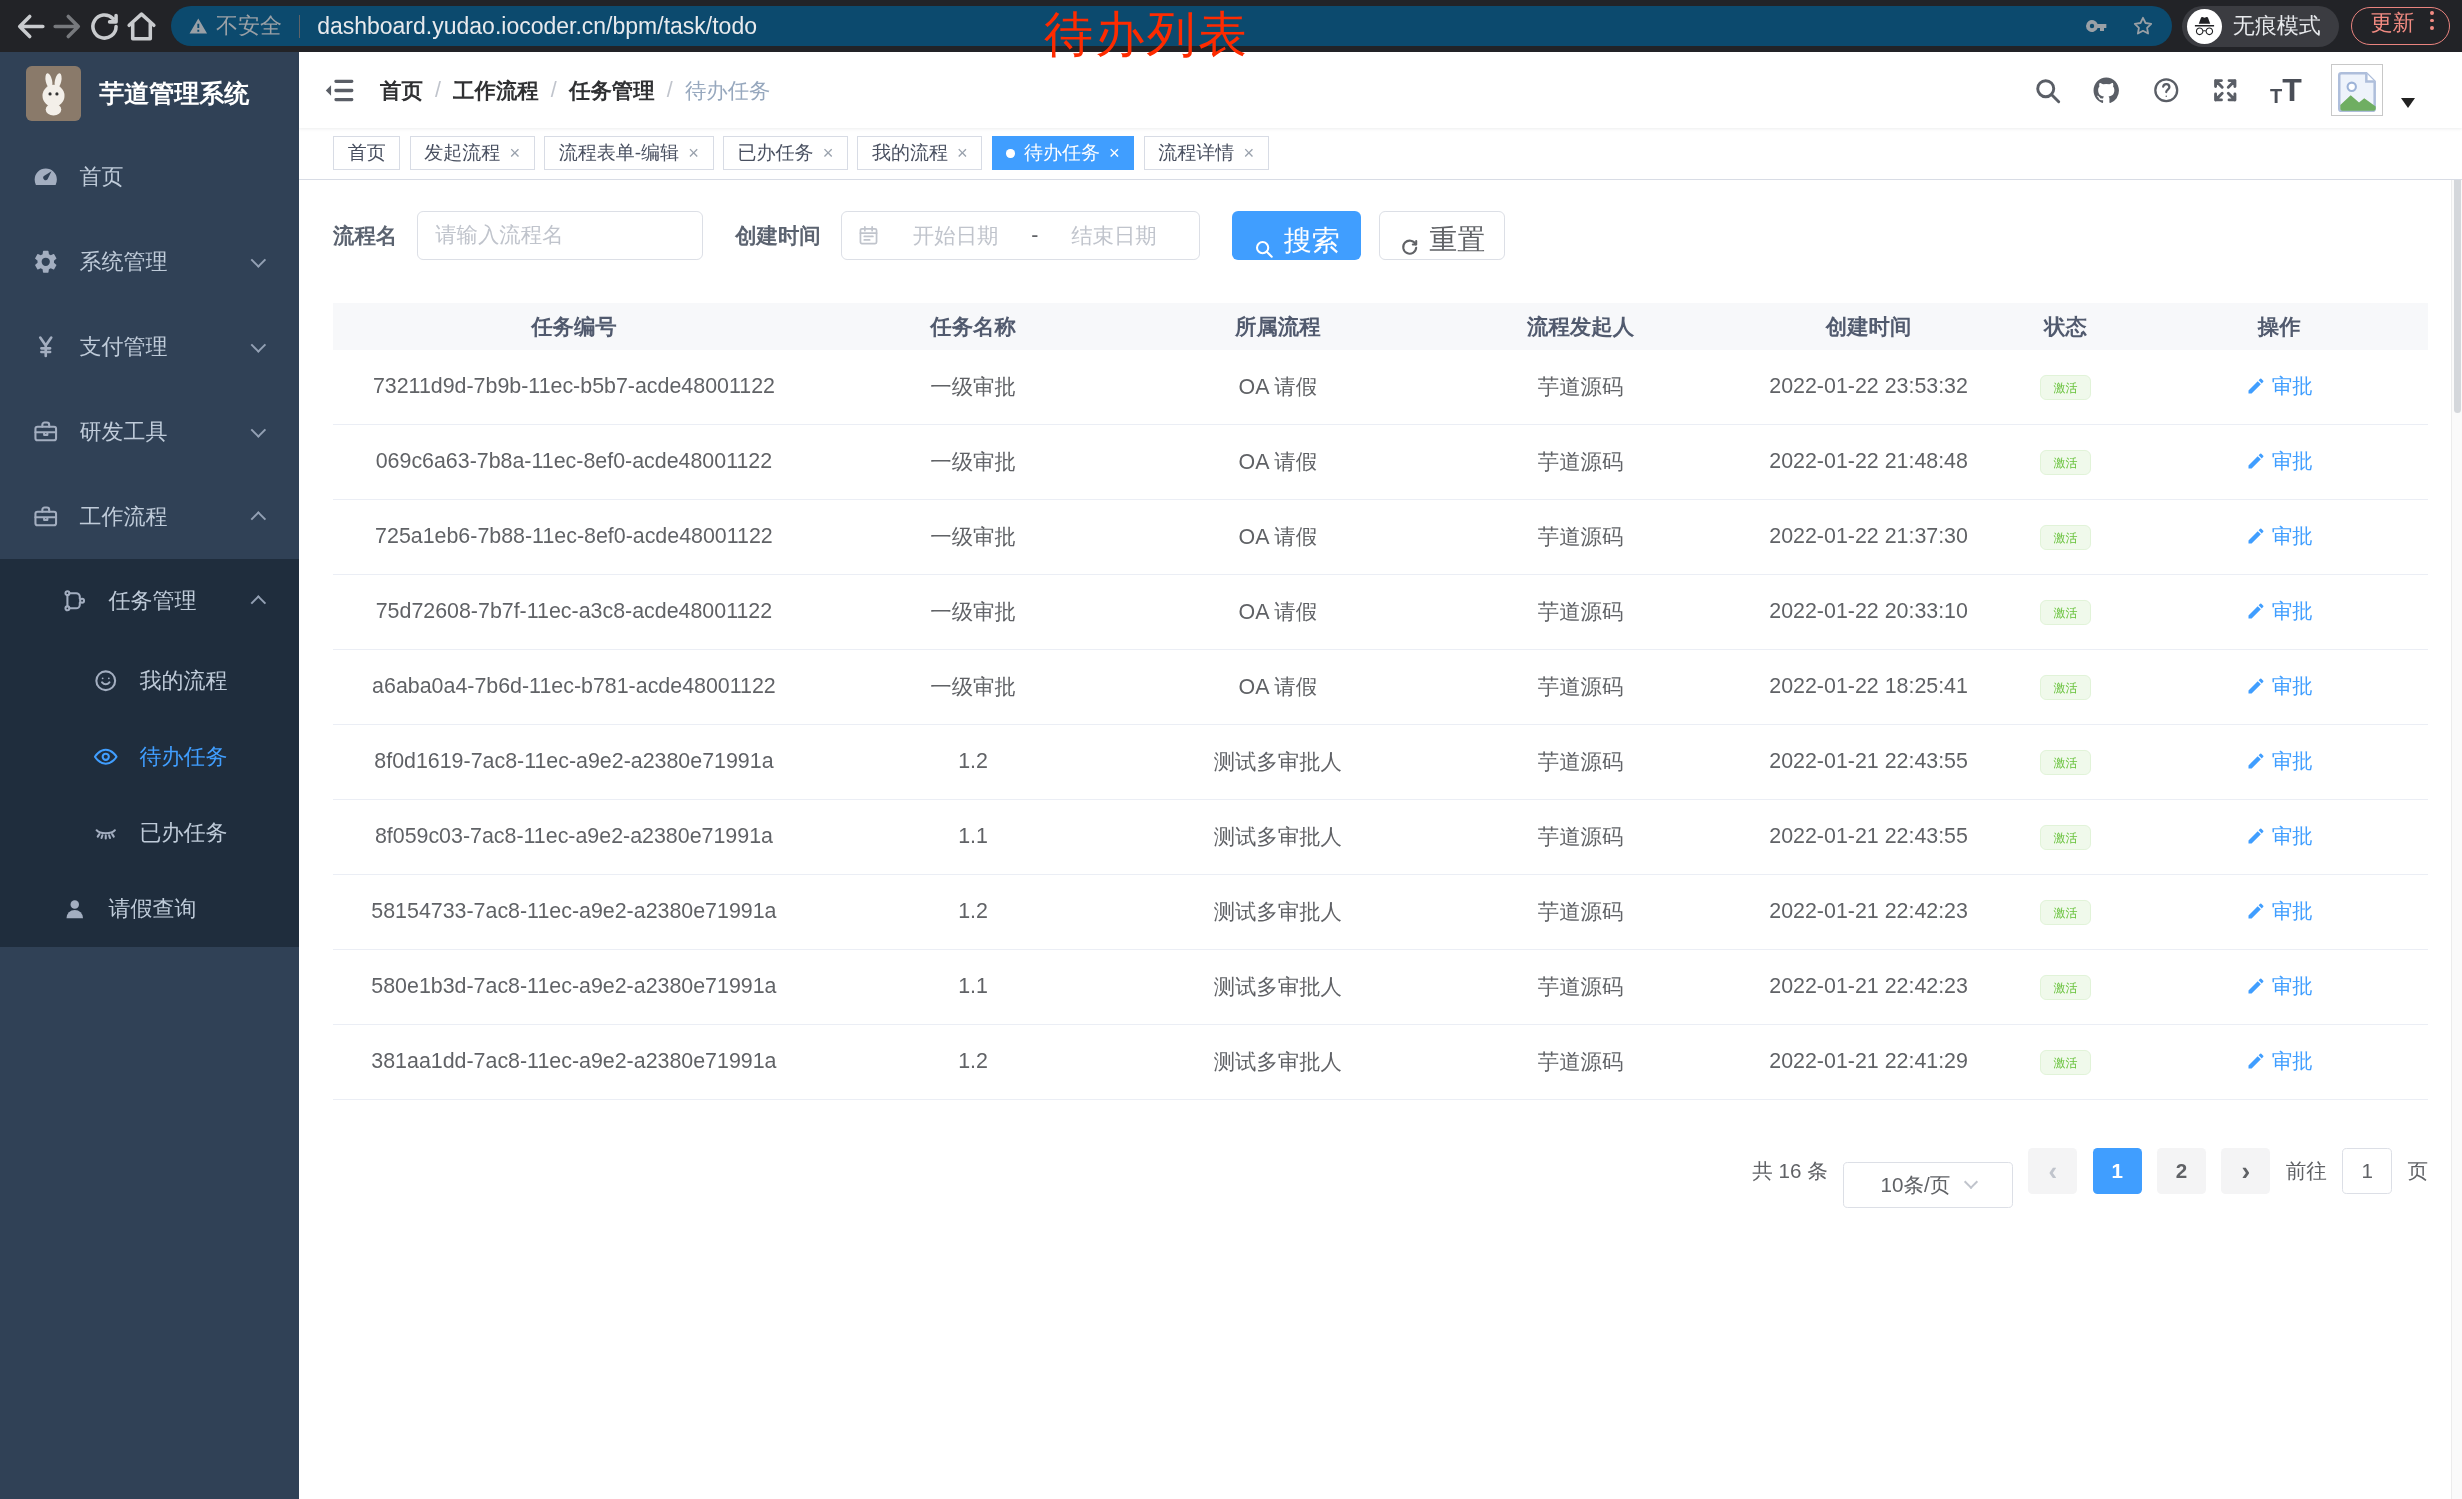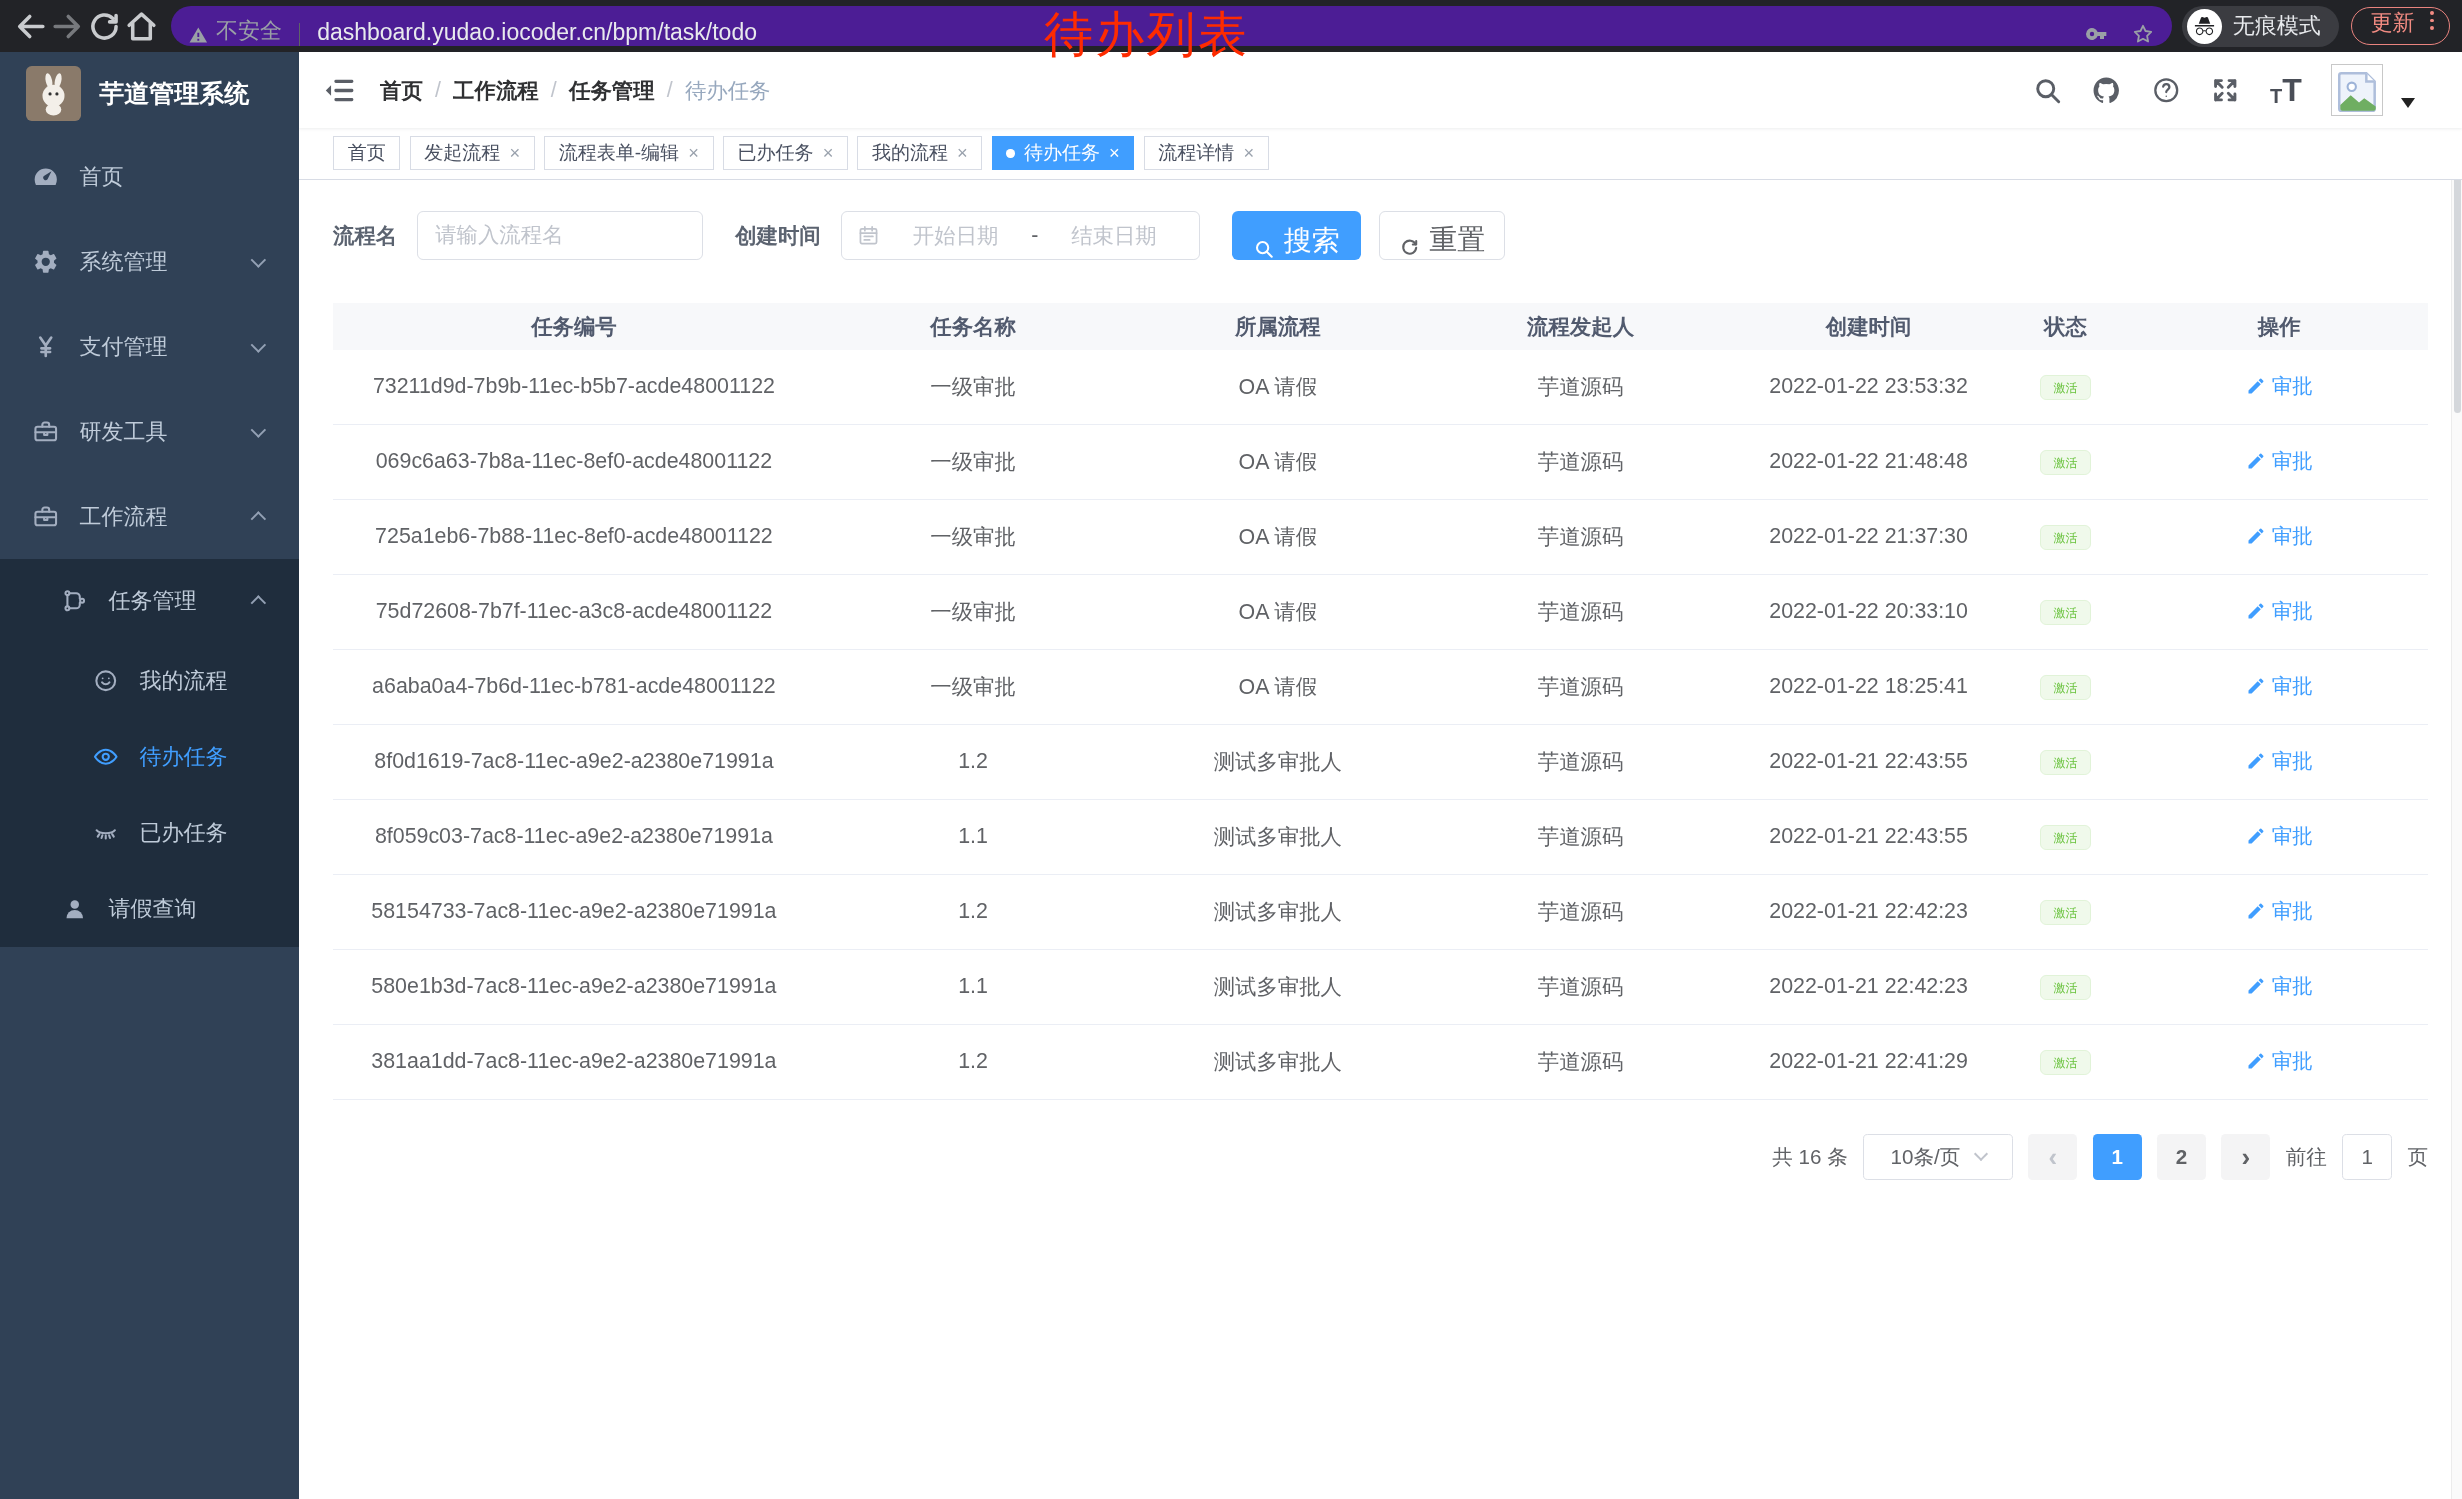--- a/index.html
+++ b/index.html
@@ -6,21 +6,21 @@
   *{box-sizing:border-box;}
   .stage{width:2462px;height:1500px;position:relative;background:#fff;overflow:hidden;
          font-family:"Liberation Sans","DejaVu Sans",sans-serif;font-size:21.4px;color:#303133;}
 
   
   .chrome{position:absolute;top:0;left:0;right:0;height:52px;background:#222327;
           display:flex;align-items:center;padding:0 12.2px;z-index:5;}
   .nav-ic{width:37px;height:37px;display:flex;align-items:center;justify-content:center;color:#c9cbce;flex:none;cursor:pointer;}
   .nav-ic svg{width:24px;height:24px;}
   .nav-ic.dim{color:#77797d;}
-  .omni{flex:1;height:40px;background:#4c1d95;border-radius:20px;display:flex;align-items:flex-end;
+  .omni{flex:1;height:40px;background:#0c4a6e;border-radius:20px;display:flex;align-items:center;
         padding:0 17px;margin:0 10.7px;gap:7.6px;min-width:0;cursor:text;}
   .omni .w-ic{width:20.6px;height:20.6px;color:#9aa0a6;flex:none;}
   .sec-label{color:#9aa0a6;font-size:22px;white-space:nowrap;}
   .omni-sep{width:1.5px;height:23px;background:#5f6368;margin:0 9.2px;flex:none;}
   .url-text{color:#e8eaed;font-size:23px;flex:1;white-space:nowrap;overflow:hidden;}
   .omni .t-ic{width:24px;height:24px;color:#9aa0a6;flex:none;margin-left:13.7px;cursor:pointer;}
   .incog{height:41px;background:#3b3c41;border-radius:20.6px;display:flex;align-items:center;gap:10.7px;
          padding:0 18.3px 0 4.6px;color:#e8eaed;font-size:22px;flex:none;white-space:nowrap;}
   .incog-circle{width:35px;height:35px;background:#fff;border-radius:50%;display:flex;align-items:center;justify-content:center;}
   .incog-circle svg{width:23px;height:23px;color:#202124;}
@@ -115,22 +115,22 @@
   .c0{width:23%;}.c1{width:15.1%;}.c2{width:14%;}.c3{width:14.9%;}.c4{width:12.6%;}.c5{width:6.2%;}.c6{width:14.2%;}
   .badge{display:inline-block;background:#f0f9eb;border:1.5px solid #e1f3d8;color:#67c23a;
          font-size:12px;padding:4.6px 12.2px;border-radius:6.1px;line-height:1.2;}
   .op{color:#409eff;font-size:20.6px;display:inline-flex;align-items:center;gap:6.1px;cursor:pointer;text-decoration:none;}
   .op .op-ic{width:20px;height:20px;}
   .op .op-ic svg{width:100%;height:100%;}
 
   
   .pager{display:flex;align-items:center;justify-content:flex-end;gap:15.3px;margin-top:34px;
          font-size:20.6px;color:#606266;}
-  .psel{width:150px;height:46px;border:1.5px solid #dcdfe6;border-radius:4.6px;display:flex;align-items:center;
-        justify-content:center;gap:15.3px;background:#fff;cursor:pointer;}
+  .psel{width:170px;height:46px;border:1.5px solid #dcdfe6;border-radius:4.6px;display:flex;align-items:center;
+        justify-content:center;gap:15.3px;background:#fff;cursor:pointer;margin-top:28px;}
   .psel .sel-car{width:10px;height:10px;border-right:2.3px solid #c0c4cc;border-bottom:2.3px solid #c0c4cc;
                  transform:rotate(45deg);margin-top:-4.6px;}
   .pbtn{min-width:49px;height:46px;padding:0 6.1px;background:#f4f4f5;border-radius:4.6px;display:inline-flex;
         align-items:center;justify-content:center;font-weight:600;color:#606266;cursor:pointer;font-size:20.6px;}
   .pbtn.dis{color:#c0c4cc;cursor:default;}
   .pbtn.on{background:#409eff;color:#fff;}
   .pbtn.arr{font-size:26px;line-height:1;}
   .goto-input{width:50px;height:46px;border:1.5px solid #dcdfe6;border-radius:4.6px;text-align:center;
               font-size:20.6px;color:#606266;outline:none;font-family:inherit;}
 

